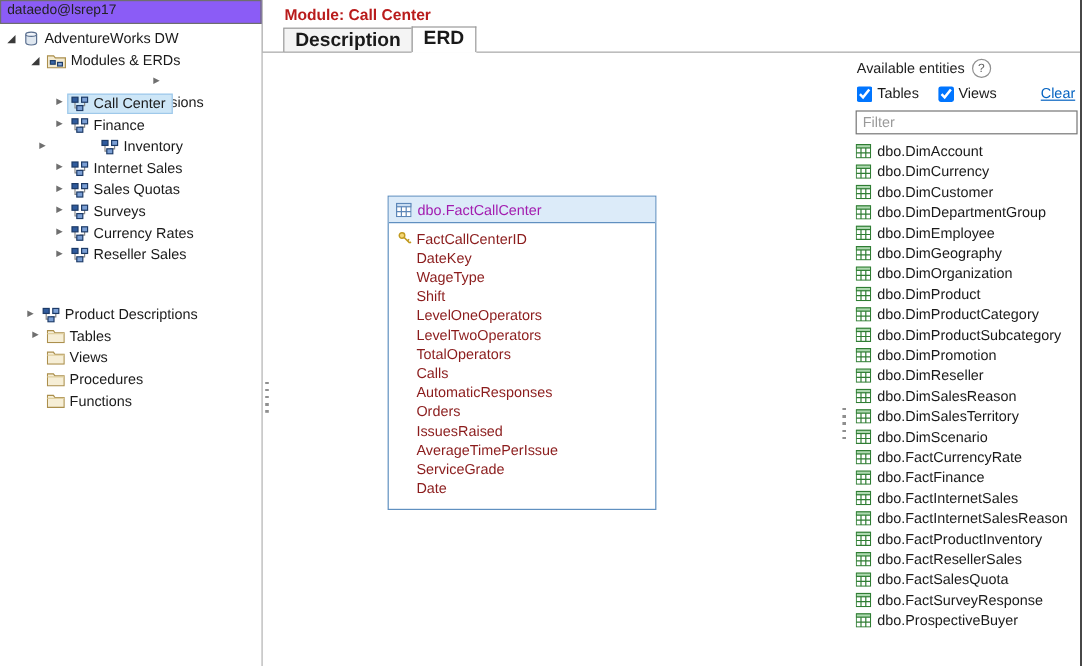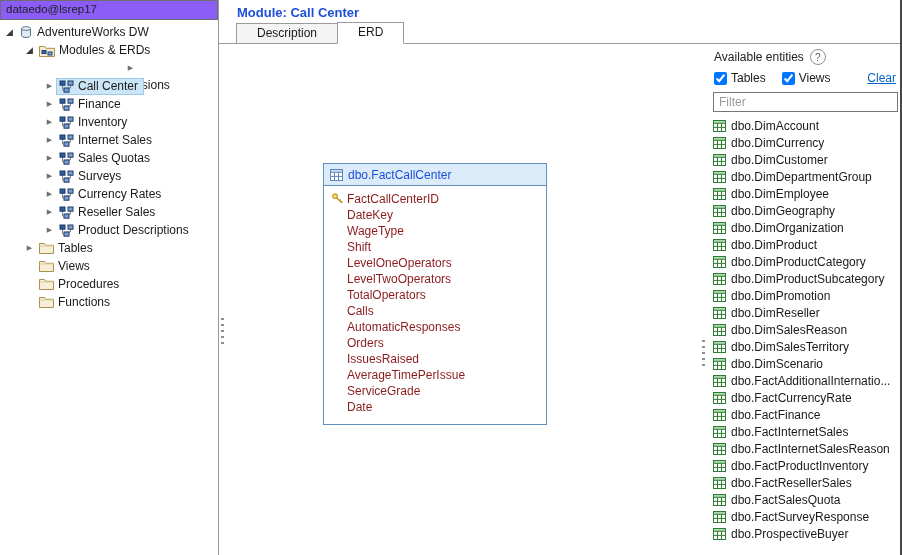--- a/index.html
+++ b/index.html
@@ -18,41 +18,41 @@
   .tree-arrow { width:13px; flex:none; text-align:center; color:#6f6f6f; font-size:7px; line-height:18px; }
   .tree-arrow.expanded { color:#3a3a3a; font-size:9px; }
   .node-content { display:flex; align-items:center; gap:4px; height:17px;
     padding:0 5px 0 2px; border:1px solid transparent; box-sizing:border-box; }
   .tree-row.selected .node-content { background:#cde6f7; border-color:#9fc9ea; }
   .icon { display:inline-flex; align-items:center; justify-content:center; flex:none; line-height:0; }
   .tree-label { font-size:12px; }
   
   .main { position:absolute; left:219px; top:0; right:0; bottom:0; background:#fff; }
   .title-bar { height:22px; box-sizing:border-box; padding:5px 0 0 18px;
-    font-size:13px; font-weight:bold; color:#1d4ed8; }
+    font-size:13px; font-weight:bold; color:#b91c1c; }
   .tab-strip { position:absolute; top:22px; left:0; right:0; height:22px; box-sizing:border-box;
     border-bottom:1px solid #9a9a9a; display:flex; align-items:flex-end; padding-left:17px; }
-  .tab { box-sizing:border-box; height:21px; line-height:19px; padding:0 20px;
+  .tab { box-sizing:border-box; height:21px; line-height:19px; padding:0 9px;
     border:1px solid #9a9a9a; border-bottom:1px solid #9a9a9a; background:#f4f4f4;
-    margin-bottom:-1px; font-size:12px; cursor:default; }
+    margin-bottom:-1px; font-size:16px; cursor:default;font-weight:bold; }
   .tab + .tab { margin-left:-1px; }
   .tab.active { background:#fff; border-bottom-color:#fff; height:22px; z-index:2; }
   .content { position:absolute; top:44px; left:0; right:0; bottom:0; display:flex; }
   .canvas { width:480px; flex:none; position:relative; background:#fff; }
   .v-splitter { width:8px; flex:none; position:relative; background:#fff; }
   .splitter-dots { position:absolute; width:3px; height:26px;
     background:repeating-linear-gradient(to bottom,#8f8f8f 0 2px, transparent 2px 6px); }
   .v-splitter .splitter-dots { left:3px; top:296px; }
   .left-dots { left:2px; top:318px; z-index:5; }
   
   .erd-entity { position:absolute; left:104px; top:119px; width:224px; box-sizing:border-box;
     border:1px solid #6090c0; background:#fff; }
   .erd-header { height:22px; box-sizing:border-box; background:#dcebf9;
     border-bottom:1px solid #6090c0; display:flex; align-items:center; gap:5px;
-    padding:0 6px; font-size:12px; color:#1d4ed8; }
+    padding:0 6px; font-size:12px; color:#a21caf; }
   .erd-body { padding:6px 4px 8px 7px; }
   .erd-col { height:16px; display:flex; align-items:flex-start; color:#8b1c1c; font-size:12px; }
   .pk-gutter { width:16px; flex:none; display:inline-flex; align-items:center; line-height:0; }
   
   .entities-panel { flex:1; position:relative; box-sizing:border-box;
     padding:4px 4px 0 6px; background:#fff; overflow:hidden; }
   .entities-header { display:flex; align-items:center; gap:6px; height:16px;
     margin:1px 0 5px 1px; font-size:12px; color:#222; }
   .help-circle { width:14px; height:14px; border-radius:50%; border:1px solid #909090;
     color:#606060; font-size:10px; display:inline-flex; align-items:center;
@@ -140,105 +140,105 @@
             <svg width="15" height="13" viewBox="0 0 15 13">
               <path d="M3.5 5 v5 h4 M11.5 5 v3 h-4" stroke="#8a8a8a" fill="none"></path>
               <rect x="1" y="1" width="5" height="4.2" fill="#2f5a9b" stroke="#1c3a67"></rect>
               <rect x="9" y="1" width="5" height="4.2" fill="#7b9fd4" stroke="#1c3a67"></rect>
               <rect x="5" y="8" width="5" height="4.2" fill="#7b9fd4" stroke="#1c3a67"></rect>
             </svg>
           </span>
           <span class="tree-label">Finance</span>
         </span>
       </div>
+      <div class="tree-row" style="padding-left: 29px; gap: 39px;">
+        <span class="tree-arrow">▶</span>
+        <span class="node-content">
+          <span class="icon">
+            <svg width="15" height="13" viewBox="0 0 15 13">
+              <path d="M3.5 5 v5 h4 M11.5 5 v3 h-4" stroke="#8a8a8a" fill="none"></path>
+              <rect x="1" y="1" width="5" height="4.2" fill="#2f5a9b" stroke="#1c3a67"></rect>
+              <rect x="9" y="1" width="5" height="4.2" fill="#7b9fd4" stroke="#1c3a67"></rect>
+              <rect x="5" y="8" width="5" height="4.2" fill="#7b9fd4" stroke="#1c3a67"></rect>
+            </svg>
+          </span>
+          <span class="tree-label">Inventory</span>
+        </span>
+      </div>
       <div class="tree-row" style="padding-left: 43px;">
         <span class="tree-arrow">▶</span>
         <span class="node-content">
           <span class="icon">
             <svg width="15" height="13" viewBox="0 0 15 13">
               <path d="M3.5 5 v5 h4 M11.5 5 v3 h-4" stroke="#8a8a8a" fill="none"></path>
               <rect x="1" y="1" width="5" height="4.2" fill="#2f5a9b" stroke="#1c3a67"></rect>
               <rect x="9" y="1" width="5" height="4.2" fill="#7b9fd4" stroke="#1c3a67"></rect>
               <rect x="5" y="8" width="5" height="4.2" fill="#7b9fd4" stroke="#1c3a67"></rect>
             </svg>
           </span>
-          <span class="tree-label">Inventory</span>
+          <span class="tree-label">Internet Sales</span>
         </span>
       </div>
       <div class="tree-row" style="padding-left: 43px;">
         <span class="tree-arrow">▶</span>
         <span class="node-content">
           <span class="icon">
             <svg width="15" height="13" viewBox="0 0 15 13">
               <path d="M3.5 5 v5 h4 M11.5 5 v3 h-4" stroke="#8a8a8a" fill="none"></path>
               <rect x="1" y="1" width="5" height="4.2" fill="#2f5a9b" stroke="#1c3a67"></rect>
               <rect x="9" y="1" width="5" height="4.2" fill="#7b9fd4" stroke="#1c3a67"></rect>
               <rect x="5" y="8" width="5" height="4.2" fill="#7b9fd4" stroke="#1c3a67"></rect>
             </svg>
           </span>
-          <span class="tree-label">Internet Sales</span>
+          <span class="tree-label">Sales Quotas</span>
         </span>
       </div>
       <div class="tree-row" style="padding-left: 43px;">
         <span class="tree-arrow">▶</span>
         <span class="node-content">
           <span class="icon">
             <svg width="15" height="13" viewBox="0 0 15 13">
               <path d="M3.5 5 v5 h4 M11.5 5 v3 h-4" stroke="#8a8a8a" fill="none"></path>
               <rect x="1" y="1" width="5" height="4.2" fill="#2f5a9b" stroke="#1c3a67"></rect>
               <rect x="9" y="1" width="5" height="4.2" fill="#7b9fd4" stroke="#1c3a67"></rect>
               <rect x="5" y="8" width="5" height="4.2" fill="#7b9fd4" stroke="#1c3a67"></rect>
             </svg>
           </span>
-          <span class="tree-label">Sales Quotas</span>
+          <span class="tree-label">Surveys</span>
         </span>
       </div>
       <div class="tree-row" style="padding-left: 43px;">
         <span class="tree-arrow">▶</span>
         <span class="node-content">
           <span class="icon">
             <svg width="15" height="13" viewBox="0 0 15 13">
               <path d="M3.5 5 v5 h4 M11.5 5 v3 h-4" stroke="#8a8a8a" fill="none"></path>
               <rect x="1" y="1" width="5" height="4.2" fill="#2f5a9b" stroke="#1c3a67"></rect>
               <rect x="9" y="1" width="5" height="4.2" fill="#7b9fd4" stroke="#1c3a67"></rect>
               <rect x="5" y="8" width="5" height="4.2" fill="#7b9fd4" stroke="#1c3a67"></rect>
             </svg>
           </span>
-          <span class="tree-label">Surveys</span>
+          <span class="tree-label">Currency Rates</span>
         </span>
       </div>
       <div class="tree-row" style="padding-left: 43px;">
         <span class="tree-arrow">▶</span>
         <span class="node-content">
           <span class="icon">
             <svg width="15" height="13" viewBox="0 0 15 13">
               <path d="M3.5 5 v5 h4 M11.5 5 v3 h-4" stroke="#8a8a8a" fill="none"></path>
               <rect x="1" y="1" width="5" height="4.2" fill="#2f5a9b" stroke="#1c3a67"></rect>
               <rect x="9" y="1" width="5" height="4.2" fill="#7b9fd4" stroke="#1c3a67"></rect>
               <rect x="5" y="8" width="5" height="4.2" fill="#7b9fd4" stroke="#1c3a67"></rect>
             </svg>
           </span>
-          <span class="tree-label">Currency Rates</span>
-        </span>
-      </div>
-      <div class="tree-row" style="padding-left: 43px;">
-        <span class="tree-arrow">▶</span>
-        <span class="node-content">
-          <span class="icon">
-            <svg width="15" height="13" viewBox="0 0 15 13">
-              <path d="M3.5 5 v5 h4 M11.5 5 v3 h-4" stroke="#8a8a8a" fill="none"></path>
-              <rect x="1" y="1" width="5" height="4.2" fill="#2f5a9b" stroke="#1c3a67"></rect>
-              <rect x="9" y="1" width="5" height="4.2" fill="#7b9fd4" stroke="#1c3a67"></rect>
-              <rect x="5" y="8" width="5" height="4.2" fill="#7b9fd4" stroke="#1c3a67"></rect>
-            </svg>
-          </span>
           <span class="tree-label">Reseller Sales</span>
         </span>
       </div>
-      <div class="tree-row" style="padding-left: 43px;">
+      <div class="tree-row" style="padding-left: 19px; margin-top: 32px;">
         <span class="tree-arrow">▶</span>
         <span class="node-content">
           <span class="icon">
             <svg width="15" height="13" viewBox="0 0 15 13">
               <path d="M3.5 5 v5 h4 M11.5 5 v3 h-4" stroke="#8a8a8a" fill="none"></path>
               <rect x="1" y="1" width="5" height="4.2" fill="#2f5a9b" stroke="#1c3a67"></rect>
               <rect x="9" y="1" width="5" height="4.2" fill="#7b9fd4" stroke="#1c3a67"></rect>
               <rect x="5" y="8" width="5" height="4.2" fill="#7b9fd4" stroke="#1c3a67"></rect>
             </svg>
           </span>
@@ -582,32 +582,20 @@
           <div class="entity-row">
             <span class="icon">
               <svg width="13" height="12" viewBox="0 0 13 12">
                 <rect x="0.5" y="0.5" width="12" height="11" fill="#fff" stroke="#2f7d33"></rect>
                 <rect x="0.5" y="0.5" width="12" height="2.8" fill="#aed9b0" stroke="#2f7d33"></rect>
                 <line x1="4.5" y1="3.3" x2="4.5" y2="11.5" stroke="#2f7d33"></line>
                 <line x1="8.5" y1="3.3" x2="8.5" y2="11.5" stroke="#2f7d33"></line>
                 <line x1="0.5" y1="7.4" x2="12.5" y2="7.4" stroke="#2f7d33"></line>
               </svg>
             </span>
-            <span class="entity-name">dbo.FactAdditionalInternatio...</span>
-          </div>
-          <div class="entity-row">
-            <span class="icon">
-              <svg width="13" height="12" viewBox="0 0 13 12">
-                <rect x="0.5" y="0.5" width="12" height="11" fill="#fff" stroke="#2f7d33"></rect>
-                <rect x="0.5" y="0.5" width="12" height="2.8" fill="#aed9b0" stroke="#2f7d33"></rect>
-                <line x1="4.5" y1="3.3" x2="4.5" y2="11.5" stroke="#2f7d33"></line>
-                <line x1="8.5" y1="3.3" x2="8.5" y2="11.5" stroke="#2f7d33"></line>
-                <line x1="0.5" y1="7.4" x2="12.5" y2="7.4" stroke="#2f7d33"></line>
-              </svg>
-            </span>
             <span class="entity-name">dbo.FactCurrencyRate</span>
           </div>
           <div class="entity-row">
             <span class="icon">
               <svg width="13" height="12" viewBox="0 0 13 12">
                 <rect x="0.5" y="0.5" width="12" height="11" fill="#fff" stroke="#2f7d33"></rect>
                 <rect x="0.5" y="0.5" width="12" height="2.8" fill="#aed9b0" stroke="#2f7d33"></rect>
                 <line x1="4.5" y1="3.3" x2="4.5" y2="11.5" stroke="#2f7d33"></line>
                 <line x1="8.5" y1="3.3" x2="8.5" y2="11.5" stroke="#2f7d33"></line>
                 <line x1="0.5" y1="7.4" x2="12.5" y2="7.4" stroke="#2f7d33"></line>

